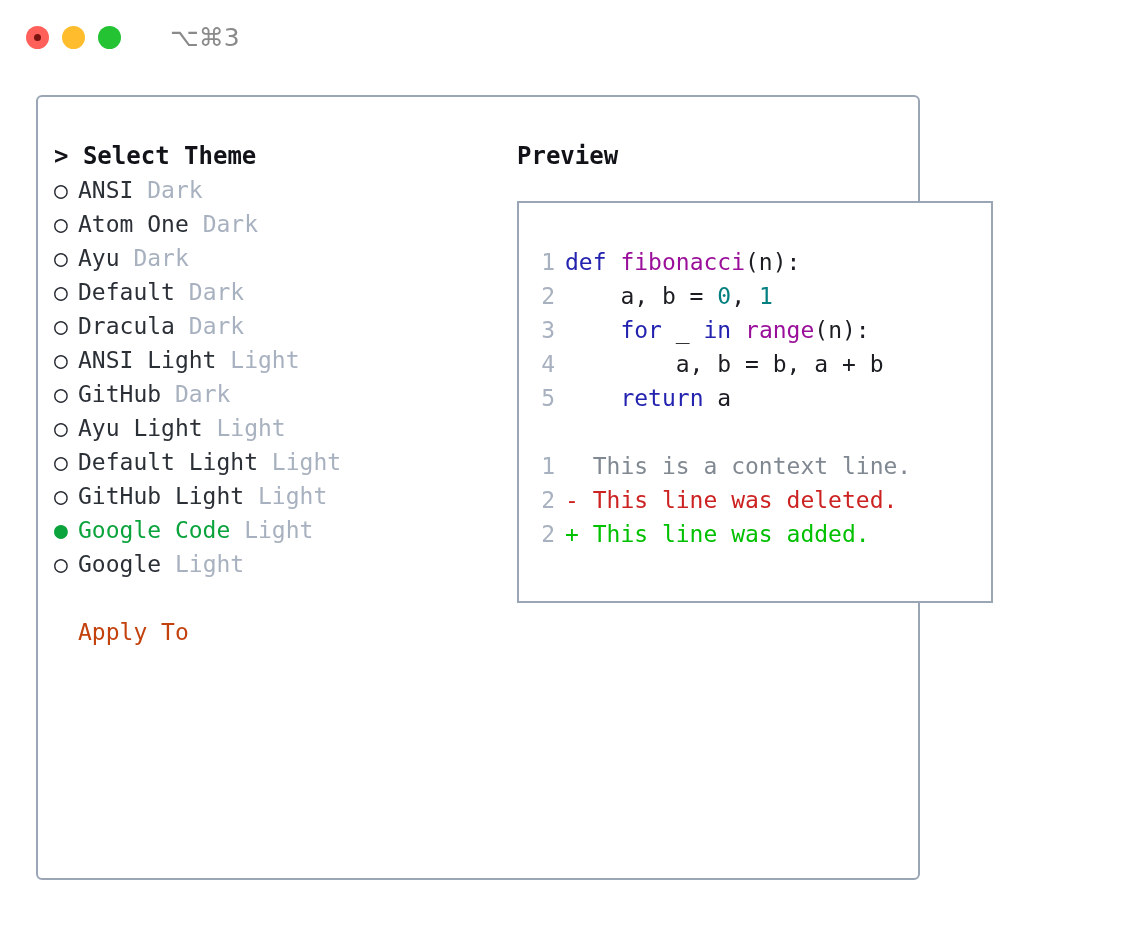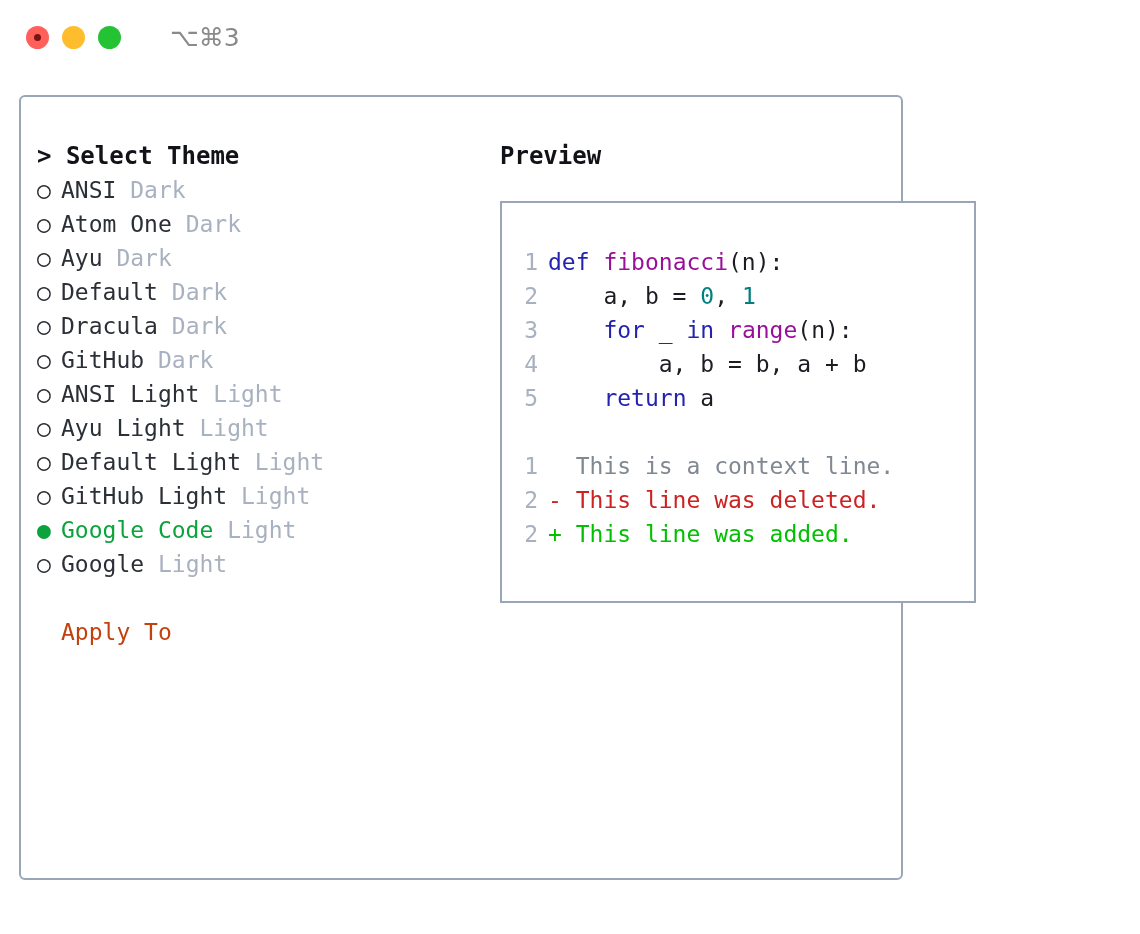--- a/index.html
+++ b/index.html
@@ -68,21 +68,21 @@
     letter-spacing: 0px;
     color: #8a8a8a;
     font-family: "DejaVu Sans", "Liberation Sans", sans-serif;
     font-weight: 500;
     white-space: pre;
   }
 
   
   #tui-pane {
     position: absolute;
-    left: 19px;
+    left: 36px;
     top: 95px;
     width: 884px;
     height: 785px;
     border: 2px solid #9aa5b5;
     border-radius: 6px;
     box-sizing: border-box;
     background: #ffffff;
   }
 
   
@@ -199,22 +199,22 @@
   <div id="tui-pane">
 
     <div id="theme-column">
       <div class="col-heading">&gt; Select Theme</div>
       <div id="theme-list">
           <div class="opt-row"><span class="bullet">○</span><span class="opt-name">ANSI</span><span class="variant"> Dark</span></div>
           <div class="opt-row"><span class="bullet">○</span><span class="opt-name">Atom One</span><span class="variant"> Dark</span></div>
           <div class="opt-row"><span class="bullet">○</span><span class="opt-name">Ayu</span><span class="variant"> Dark</span></div>
           <div class="opt-row"><span class="bullet">○</span><span class="opt-name">Default</span><span class="variant"> Dark</span></div>
           <div class="opt-row"><span class="bullet">○</span><span class="opt-name">Dracula</span><span class="variant"> Dark</span></div>
+          <div class="opt-row"><span class="bullet">○</span><span class="opt-name">ANSI Light</span><span class="variant"> Light</span></div>
           <div class="opt-row"><span class="bullet">○</span><span class="opt-name">GitHub</span><span class="variant"> Dark</span></div>
-          <div class="opt-row"><span class="bullet">○</span><span class="opt-name">ANSI Light</span><span class="variant"> Light</span></div>
           <div class="opt-row"><span class="bullet">○</span><span class="opt-name">Ayu Light</span><span class="variant"> Light</span></div>
           <div class="opt-row"><span class="bullet">○</span><span class="opt-name">Default Light</span><span class="variant"> Light</span></div>
           <div class="opt-row"><span class="bullet">○</span><span class="opt-name">GitHub Light</span><span class="variant"> Light</span></div>
           <div class="opt-row"><span class="bullet sel">●</span><span class="opt-name sel">Google Code</span><span class="variant"> Light</span></div>
           <div class="opt-row"><span class="bullet">○</span><span class="opt-name">Google</span><span class="variant"> Light</span></div>
         </div>
 
       <div class="spacer-line"></div>
 
       <div class="group-heading">Apply To</div>

